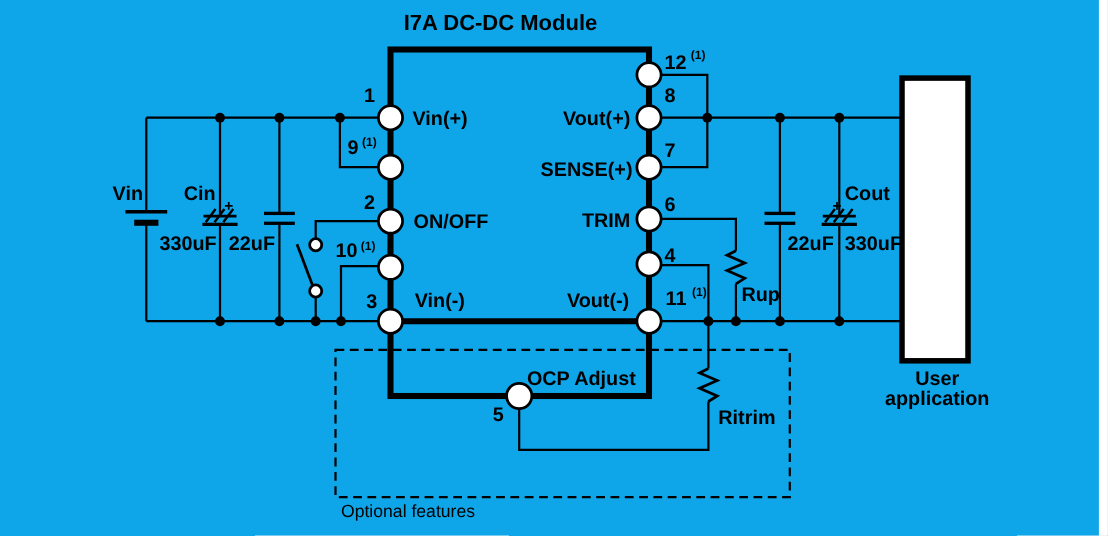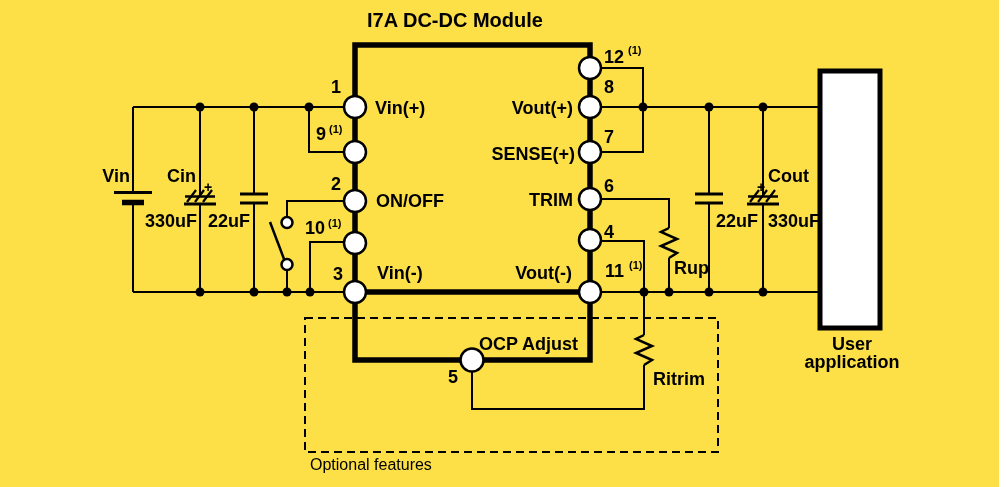--- a/index.html
+++ b/index.html
@@ -1,19 +1,19 @@
 <!DOCTYPE html>
 <html><head>
 <meta charset="utf-8">
 <style>
   html,body{margin:0;padding:0;background:#fff;}
   .canvas{
     position:relative;
     width:999px;height:487px;
-    background:#fde047;
+    background:#0ea5e9;
     font-family:"Liberation Sans",sans-serif;
     overflow:hidden;
   }
   svg{display:block;}
   text{fill:#000;}
 </style>
 </head>
 <body>
 
 <div class="canvas">

